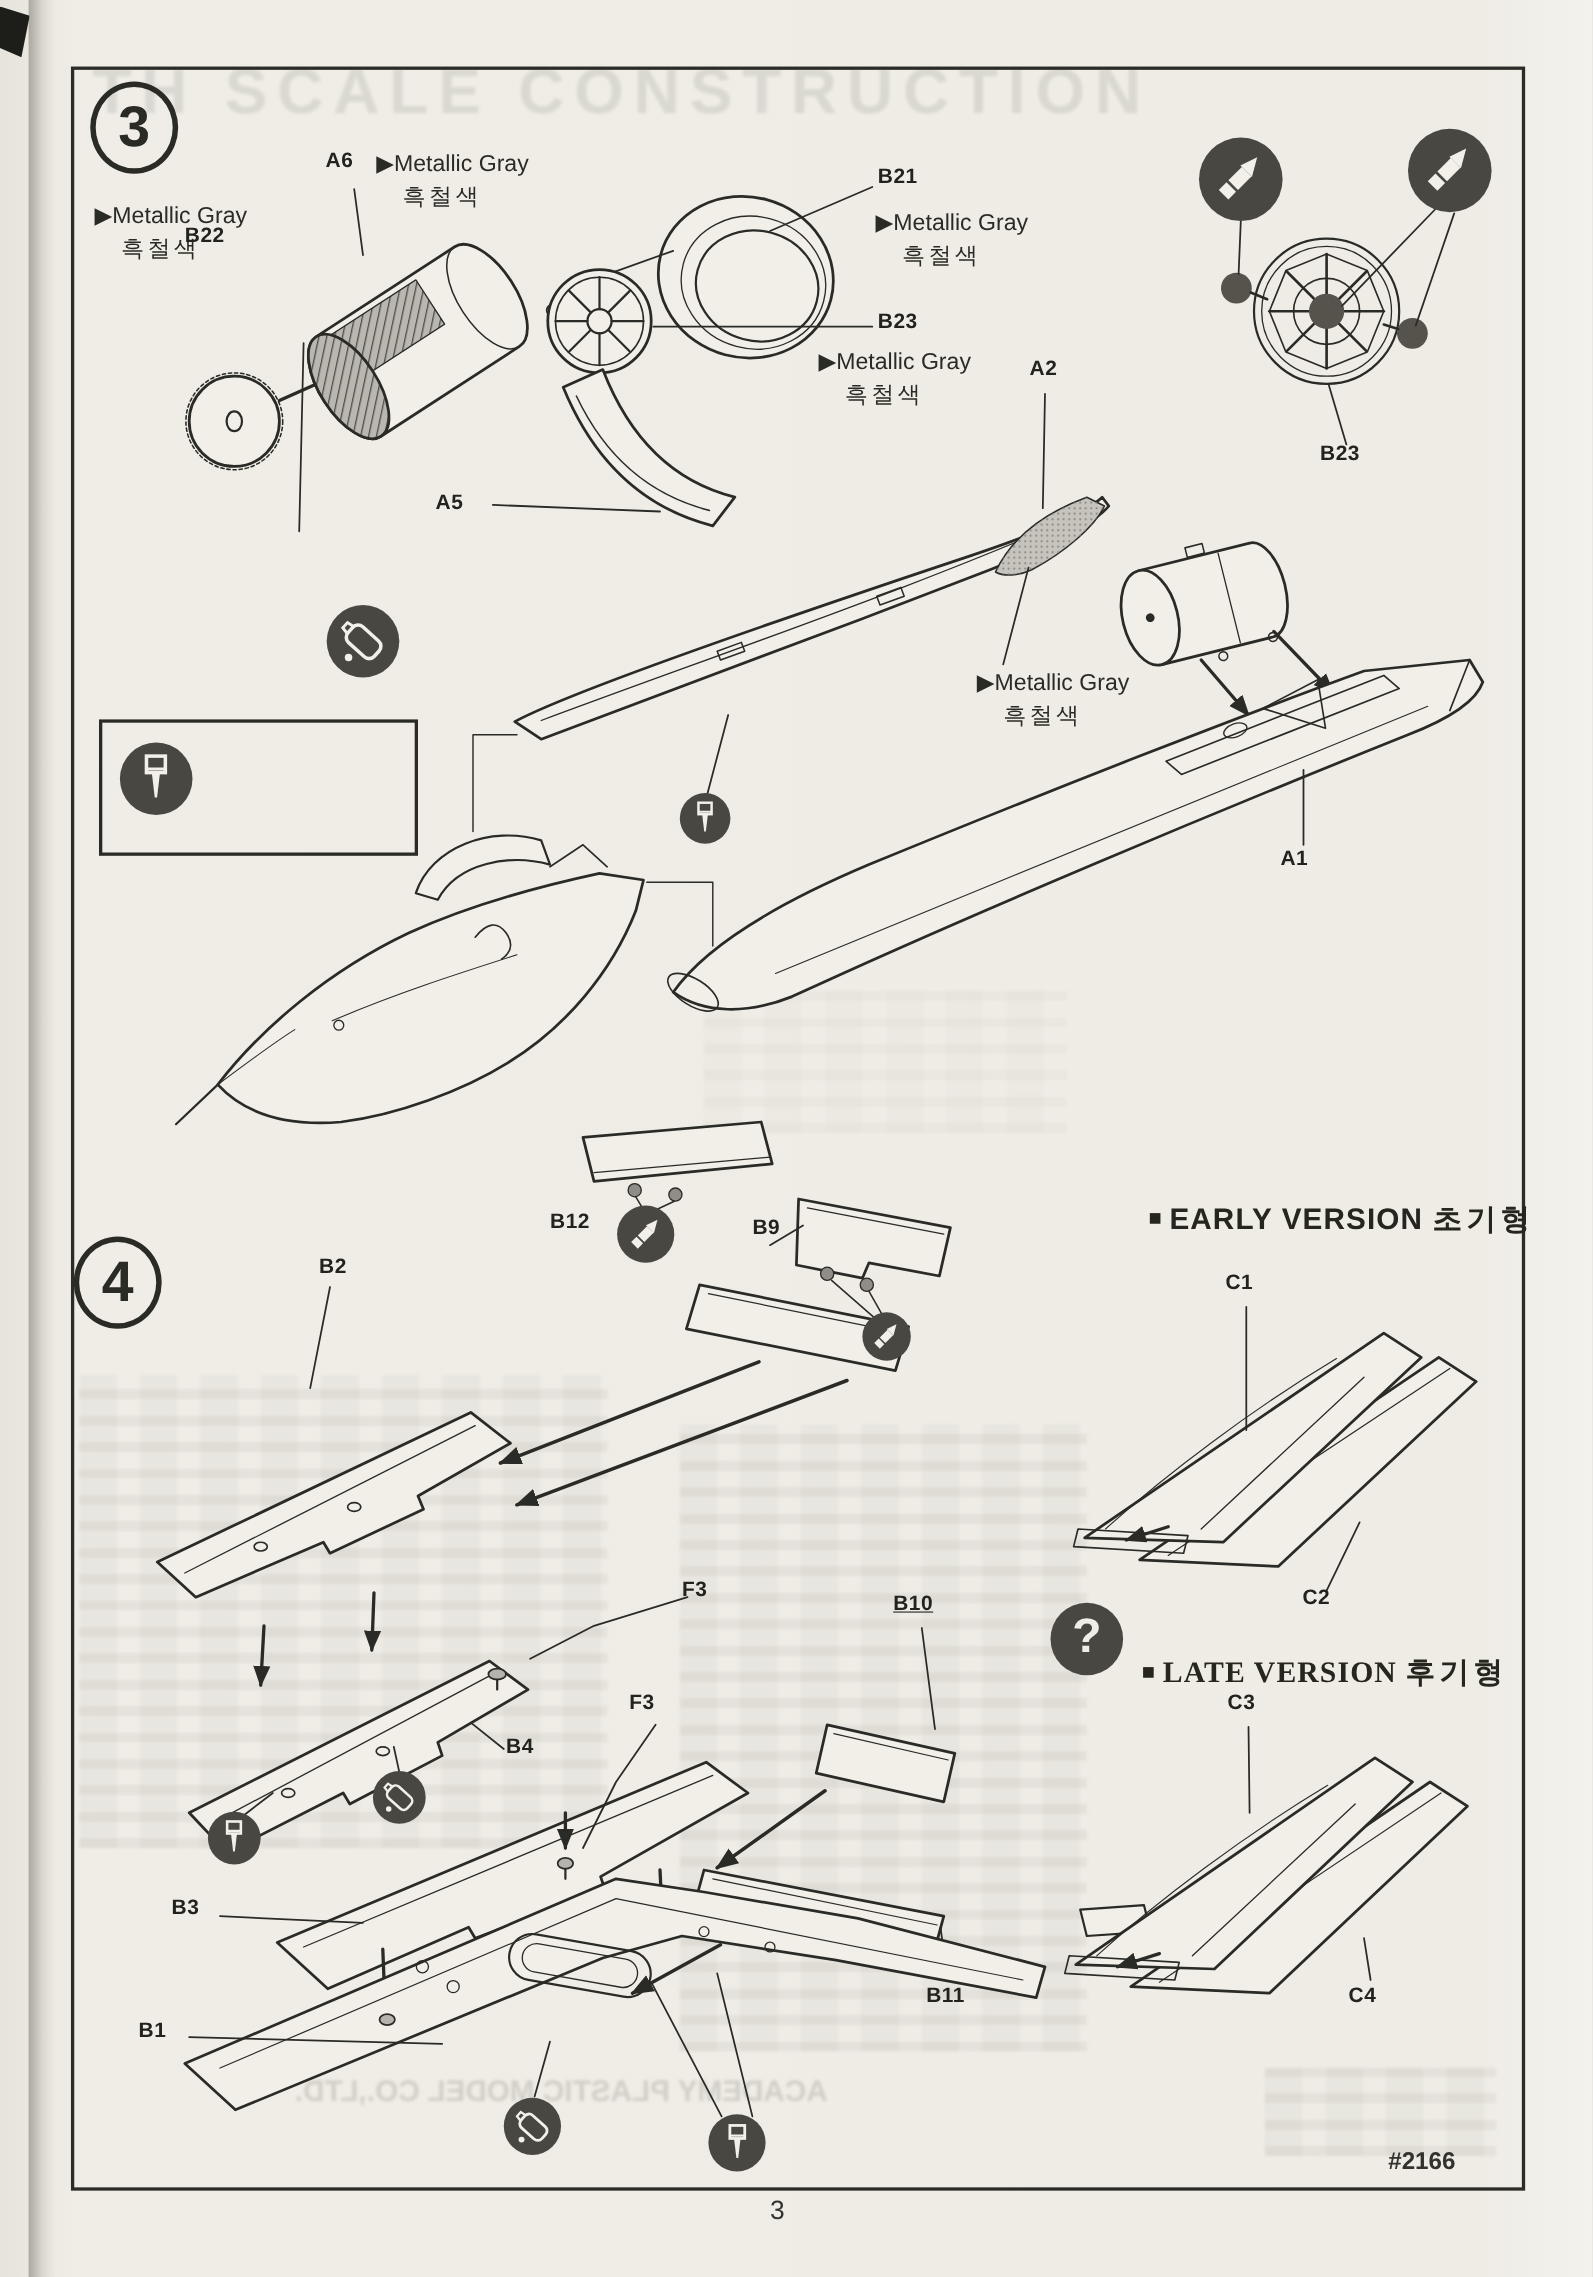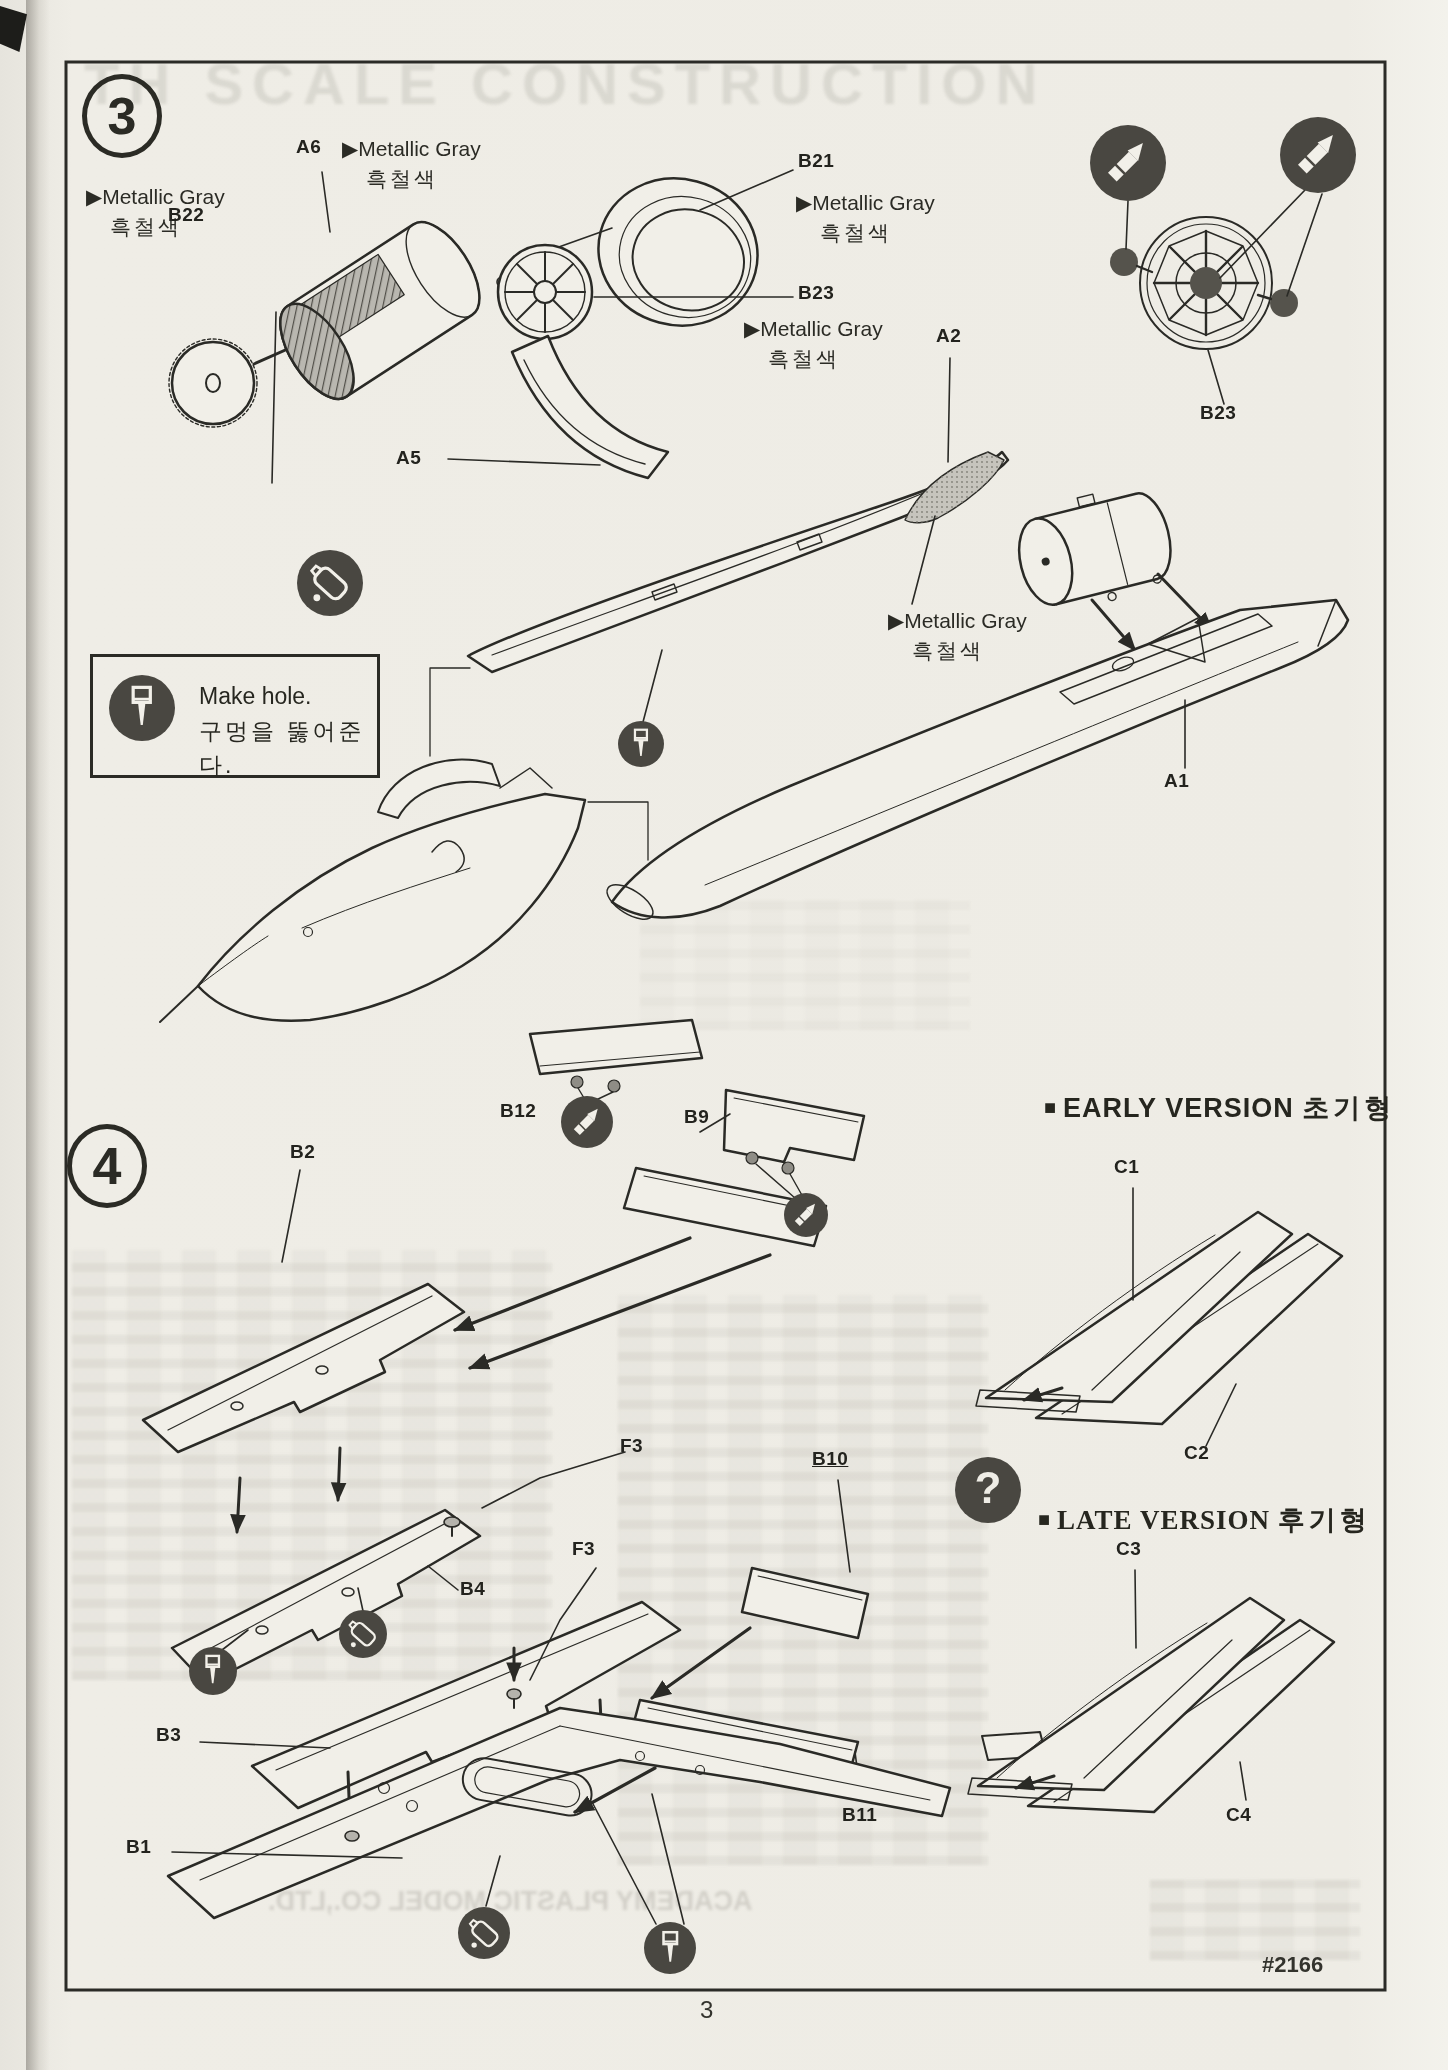--- a/index.html
+++ b/index.html
@@ -394,24 +394,20 @@
     <span>4</span>
   </div>
 
 
   <div class="mh-box">
     <div class="icon-circle">
         <svg>
           <use href="#sym-awl"></use>
         </svg>
       </div>
-    <div class="txt">
-      <div>Make hole.</div>
-      <div style="letter-spacing:3px;">구멍을 뚫어준다.</div>
-    </div>
   </div>
 
 
   <div class="hdr" style="left:1044px;top:1090px;">
     <span class="sq">■</span><span>EARLY VERSION</span> <span class="ko">초기형</span>
   </div>
   <div class="hdr" style="left:1038px;top:1502px;font-family:Liberation Serif, serif;">
     <span class="sq">■</span><span>LATE VERSION</span> <span class="ko">후기형</span>
   </div>
 

